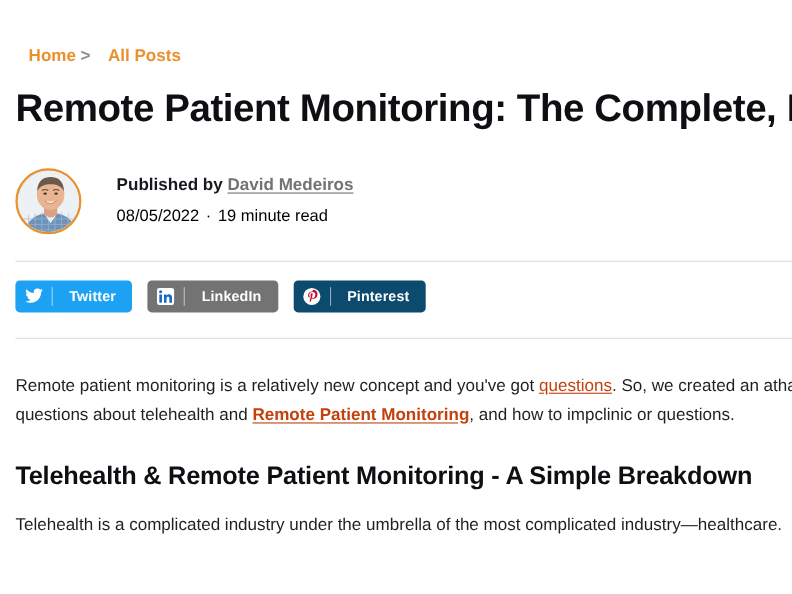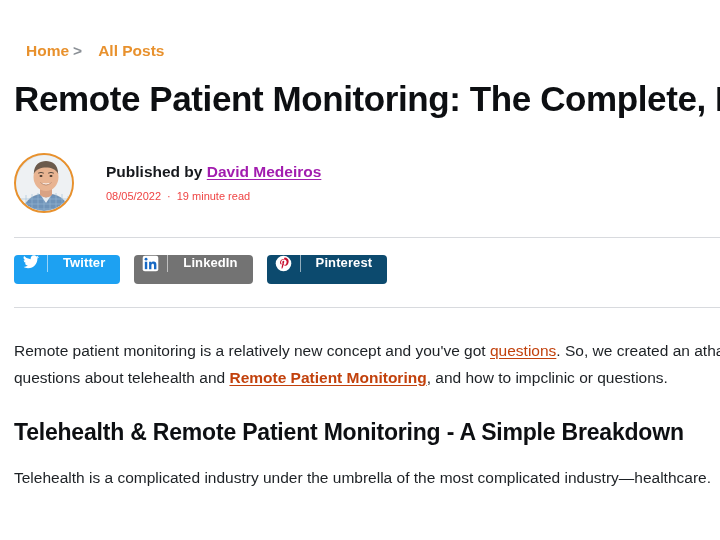--- a/index.html
+++ b/index.html
@@ -79,27 +79,27 @@
     margin-left: 32px;
   }
   .published-line {
     font-size: 15.5px;
     font-weight: bold;
     color: #16191d;
     line-height: 1.2;
     white-space: nowrap;
   }
   .published-line a {
-    color: #a21caf;
+    color: #737373;
     text-underline-offset: 2px;
   }
   .meta-line {
     margin-top: 9px;
-    font-size: 11px;
-    color: #ef4444;
+    font-size: 15px;
+    color: #000000;
     line-height: 1.2;
     white-space: nowrap;
   }
   .meta-line .dot {
     margin: 0 6px;
   }
 
   
   .divider {
     height: 1px;
@@ -111,21 +111,21 @@
 
   
   .share-row {
     display: flex;
     gap: 14px;
     margin-top: 17px;
     margin-bottom: 0;
   }
   .share-btn {
     display: flex;
-    align-items: flex-start;
+    align-items: center;
     height: 29px;
     border-radius: 4px;
     color: #ffffff;
     cursor: pointer;
     overflow: hidden;
     flex: 0 0 auto;
   }
   .share-btn .ico {
     width: 33px;
     display: flex;

